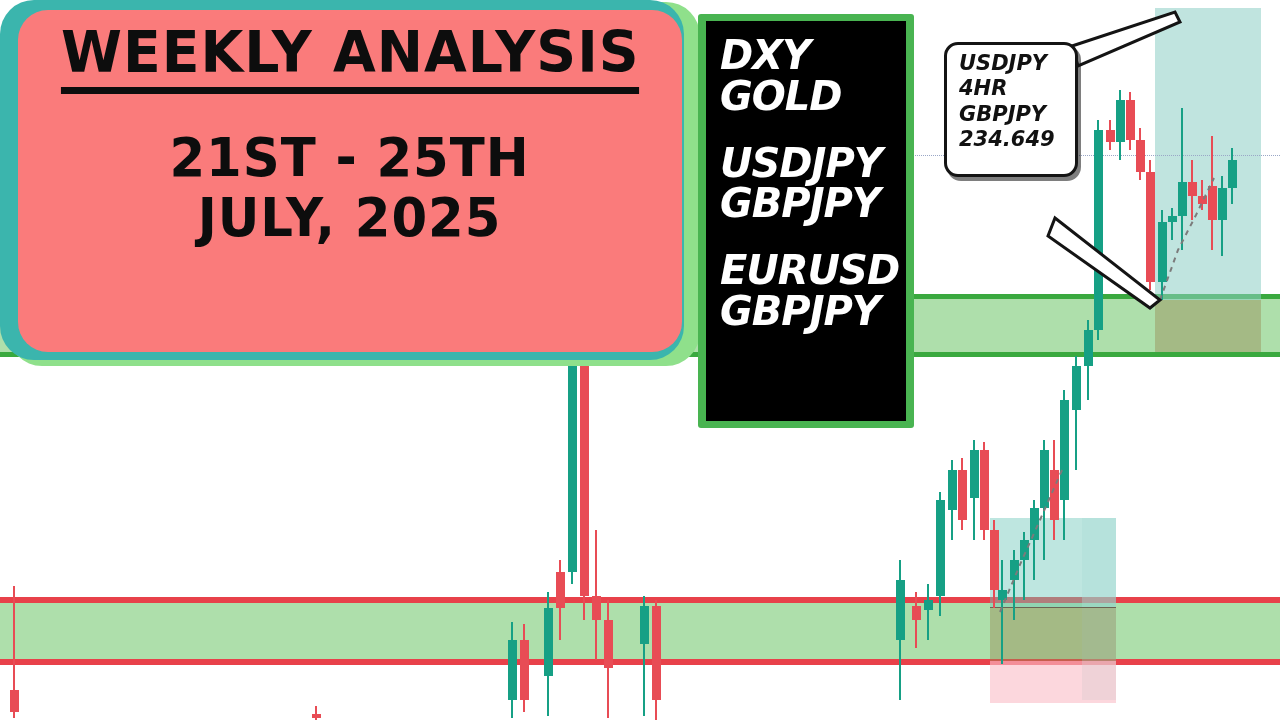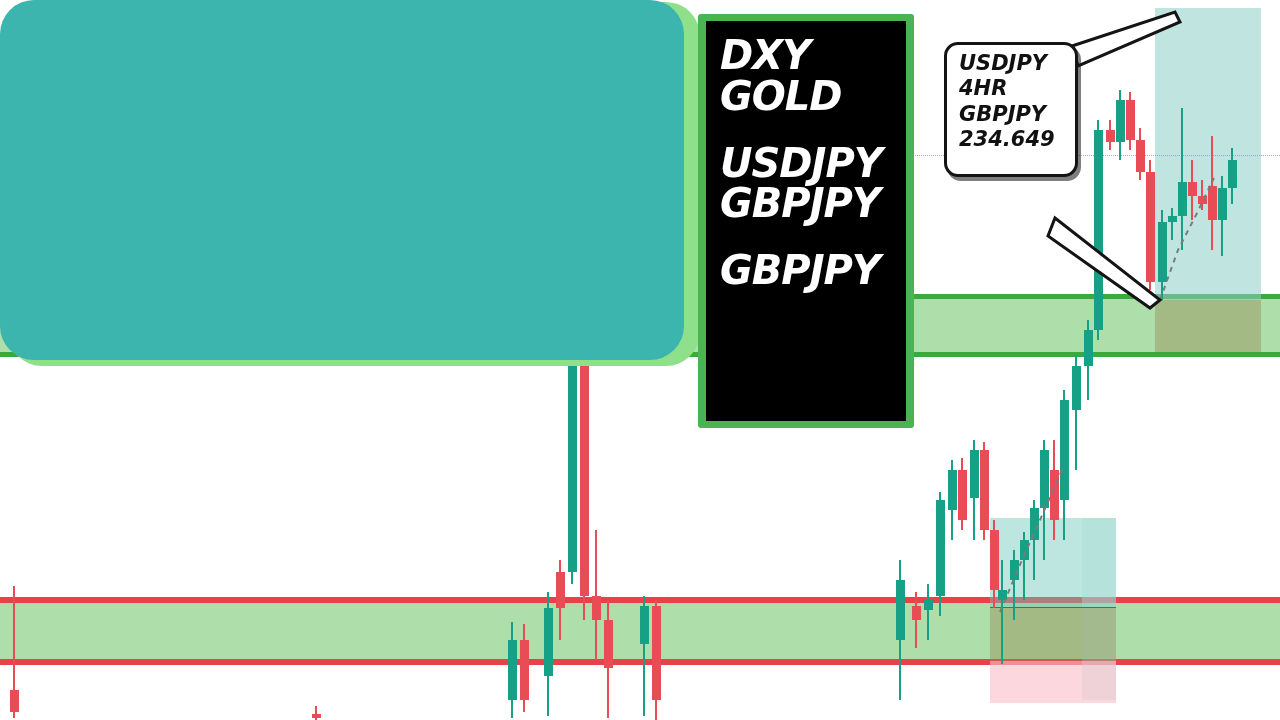--- a/index.html
+++ b/index.html
@@ -289,32 +289,40 @@
 
   <svg class="leader" style="left:0;top:0;width:1280px;height:720px;pointer-events:none;">
 
     <polygon points="1072,46 1175,12 1180,22 1078,66" fill="#ffffff" stroke="#141414" stroke-width="3"></polygon>
 
     <polygon points="1055,218 1160,300 1150,308 1048,236" fill="#ffffff" stroke="#141414" stroke-width="3"></polygon>
   </svg>
 
   <div id="banner-greenframe"></div>
   <div id="banner-shadow"></div>
+  <div id="banner">
+    <div id="banner-title">WEEKLY ANALYSIS</div>
+    <div id="banner-sub">
+      <div>21ST - 25TH</div>
+      <div>JULY, 2025</div>
+    </div>
+  </div>
 
   <div id="pairs-outer"></div>
   <div id="pairs-panel">
       <div class="pair-group">
         <div class="pair-line">DXY</div>
         <div class="pair-line">GOLD</div>
       </div>
       <div class="pair-group">
         <div class="pair-line">USDJPY</div>
         <div class="pair-line">GBPJPY</div>
       </div>
       <div class="pair-group">
+        <div class="pair-line">EURUSD</div>
         <div class="pair-line">GBPJPY</div>
       </div>
     </div>
 
   <div class="callout" id="callout-target">
     <div>USDJPY</div>
     <div>4HR</div>
     <div>GBPJPY</div>
     <div>234.649</div>
   </div>

